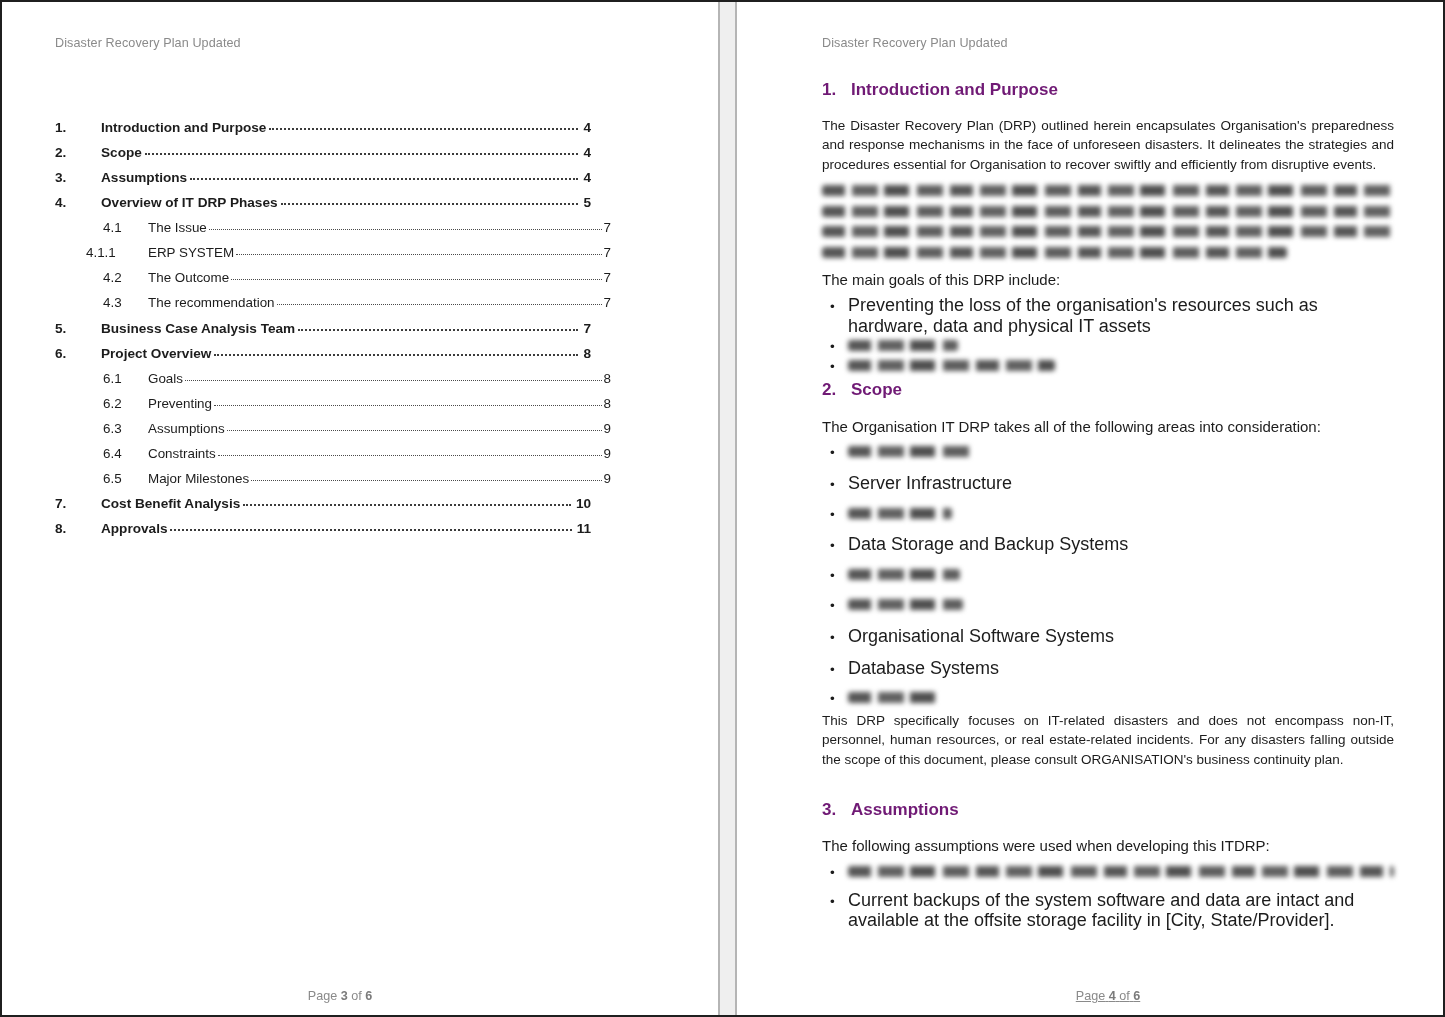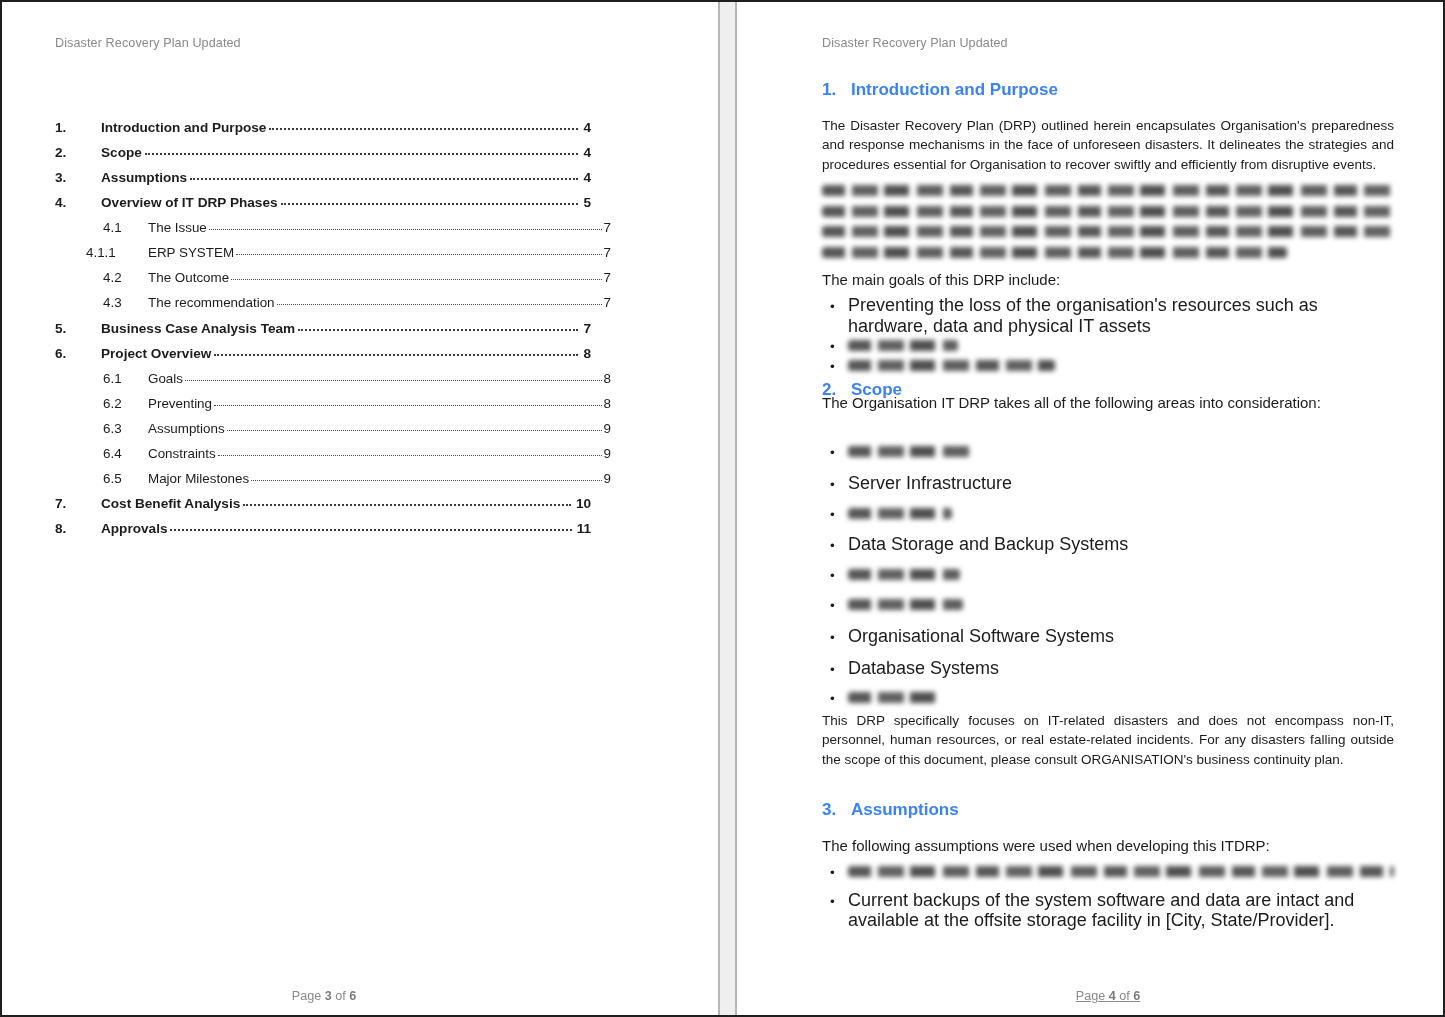--- a/index.html
+++ b/index.html
@@ -30,21 +30,21 @@
   .l2,.l3{font-weight:400;padding-right:14px;font-size:13.4px;}
   .l2{padding-left:48px;}
   .l2 .toc-num{width:45px;}
   .l3{padding-left:31px;}
   .l3 .toc-num{width:62px;}
   .l2 .leader,.l3 .leader{border-bottom:1.6px dotted #4a4a4a;margin:0 2px 0 2px;}
 
   
   .content{position:absolute;left:85px;top:0;width:572px;}
   .abs{position:absolute;left:0;width:572px;}
-  .sec-head{font-size:17px;font-weight:700;color:#3b82f6;margin:0;line-height:20px;}
+  .sec-head{font-size:17px;font-weight:700;color:#701a75;margin:0;line-height:20px;}
   .sec-num{display:inline-block;width:29px;}
   .body-p{font-size:13.5px;line-height:19.4px;text-align:justify;margin:0;}
   .lead-p{font-size:15px;line-height:19.4px;margin:0;}
 
   .redact-line,.redact-bar{
     height:11px;border-radius:3px;filter:blur(2.7px);
     background-image:repeating-linear-gradient(90deg,
       #565656 0 23px, rgba(0,0,0,0) 23px 30px,
       #616161 30px 56px, rgba(0,0,0,0) 56px 62px,
       #4f4f4f 62px 87px, rgba(0,0,0,0) 87px 95px,
@@ -165,21 +165,21 @@
         <span class="toc-page">10</span>
       </div>
     <div class="toc-row l1">
         <span class="toc-num">8.</span>
         <span class="toc-label">Approvals</span>
         <span class="leader"></span>
         <span class="toc-page">11</span>
       </div>
   </div>
 
-  <div class="footer" style="left:39px;width:570px;">
+  <div class="footer" style="left:55px;width:570px;">
     <span>Page</span>&nbsp;<b>3</b>&nbsp;<span>of</span>&nbsp;<b>6</b>
   </div>
 </div>
 
 <div class="gutter"></div>
 
 <div class="page page-right">
   <div class="running-header" style="left:85px;">Disaster Recovery Plan Updated</div>
 
   <div class="content">
@@ -211,21 +211,21 @@
       <div class="bullet">
         <span class="b-dot">•</span>
         <span class="redact-bar" style="width: 207px;"></span>
       </div>
     </div>
 
     <h2 class="sec-head abs" style="top:380px;">
       <span class="sec-num">2.</span><span>Scope</span>
     </h2>
 
-    <p class="lead-p abs" style="top:393px;">The Organisation IT DRP takes all of the following areas into consideration:</p>
+    <p class="lead-p abs" style="top:417px;">The Organisation IT DRP takes all of the following areas into consideration:</p>
 
     <div class="abs loose" style="top:445px;">
       <div class="bullet">
         <span class="b-dot">•</span>
         <span class="redact-bar" style="width: 125px;"></span>
       </div>
       <div class="bullet">
         <span class="b-dot">•</span>
         <span class="b-text">Server Infrastructure</span>
       </div>

